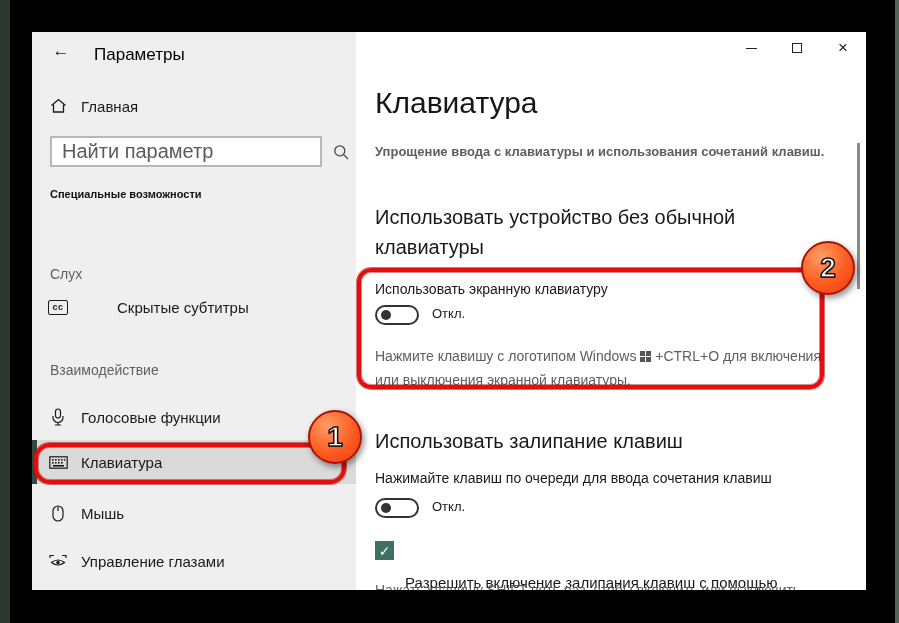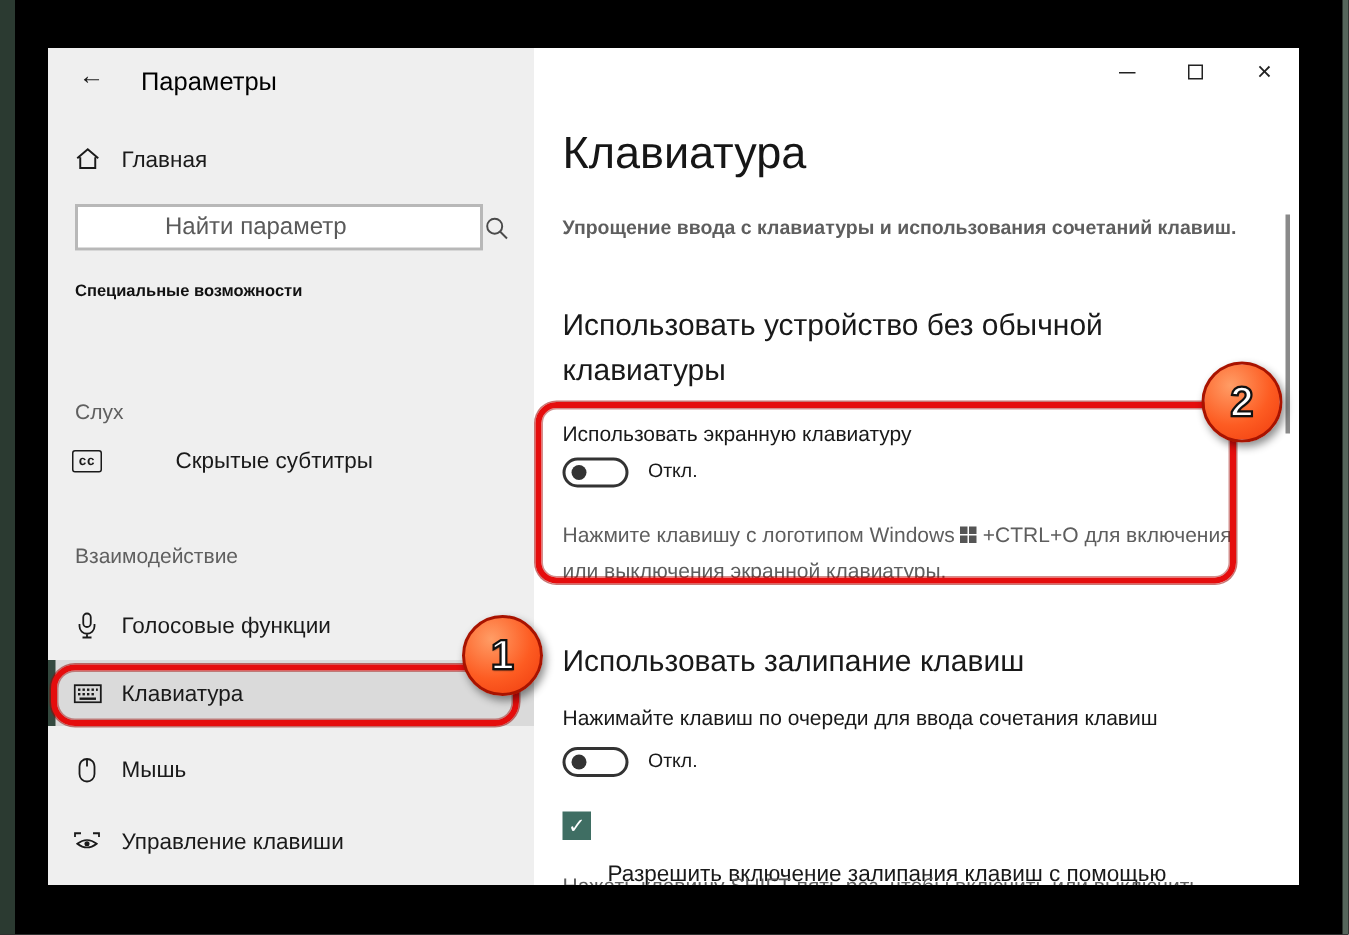--- a/index.html
+++ b/index.html
@@ -15,22 +15,22 @@
   #sidebar { position:absolute; left:0; top:0; width:324px; height:558px; background:#efefef; }
   .back-btn { position:absolute; left:14px; top:6px; width:30px; height:26px; font-size:17px; color:#1a1a1a;
               display:flex; align-items:center; justify-content:center; cursor:pointer; }
   .win-title { position:absolute; left:62px; top:13px; font-size:17px; color:#000; }
   .side-row { position:absolute; left:0; width:324px; display:flex; align-items:center; cursor:pointer; }
   .side-row .ico { width:20px; margin-left:16px; display:flex; align-items:center; justify-content:center; color:#1a1a1a; }
   .side-row .lbl { margin-left:13px; font-size:15px; color:#1a1a1a; white-space:nowrap; }
   .row-home { top:56px; height:36px; }
   .search-box { position:absolute; left:18px; top:104px; width:272px; height:31px; background:#fff;
                 border:2px solid #b8b8b8; display:flex; align-items:center; }
-  .search-box input { flex:1; border:none; outline:none; background:transparent; font-size:16px; color:#b91c1c;
-                      padding:0 6px 0 10px; font-family:inherit;margin-left:48px; }
+  .search-box input { flex:1; border:none; outline:none; background:transparent; font-size:20px; color:#b91c1c;
+                      padding:0 6px 0 10px; font-family:inherit; }
   .search-box input::placeholder { color:#5a5a5a; opacity:1; }
   .search-box .mag { margin-right:9px; display:flex; }
   .side-heading { position:absolute; left:18px; top:156px; font-size:11px; font-weight:bold; color:#111; }
   .group-label { position:absolute; left:18px; font-size:14px; color:#5f5f5f; }
   .g-hear { top:234px; } .g-inter { top:330px; }
   .row-cc   { top:256px; height:38px;gap:36px; }
   .row-voice{ top:364px; height:42px; }
   .row-kbd  { top:408px; height:44px; background:#dadada; }
   .row-kbd .accent { position:absolute; left:0; top:0; width:5px; height:44px; background:#34493f; }
   .row-mouse{ top:461px; height:40px; }
@@ -176,21 +176,21 @@
       </div>
 
       <div class="side-row row-eye">
         <span class="ico">
           <svg width="18" height="14" viewBox="0 0 18 14">
               <path d="M1 4 V1.5 H5 M13 1.5 H17 V4" fill="none" stroke="#1a1a1a" stroke-width="1.2"></path>
               <path d="M2.5 8.5 Q9 3.5 15.5 8.5 Q9 13.5 2.5 8.5 Z" fill="none" stroke="#1a1a1a" stroke-width="1.1"></path>
               <circle cx="9" cy="8.5" r="1.7" fill="#1a1a1a"></circle>
             </svg>
         </span>
-        <span class="lbl">Управление клавиши</span>
+        <span class="lbl">Управление глазами</span>
       </div>
     </div>
 
     <div class="win-controls">
       <div class="ctrl">
           <span class="min-glyph"></span>
         </div>
       <div class="ctrl">
           <span class="max-glyph"></span>
         </div>

